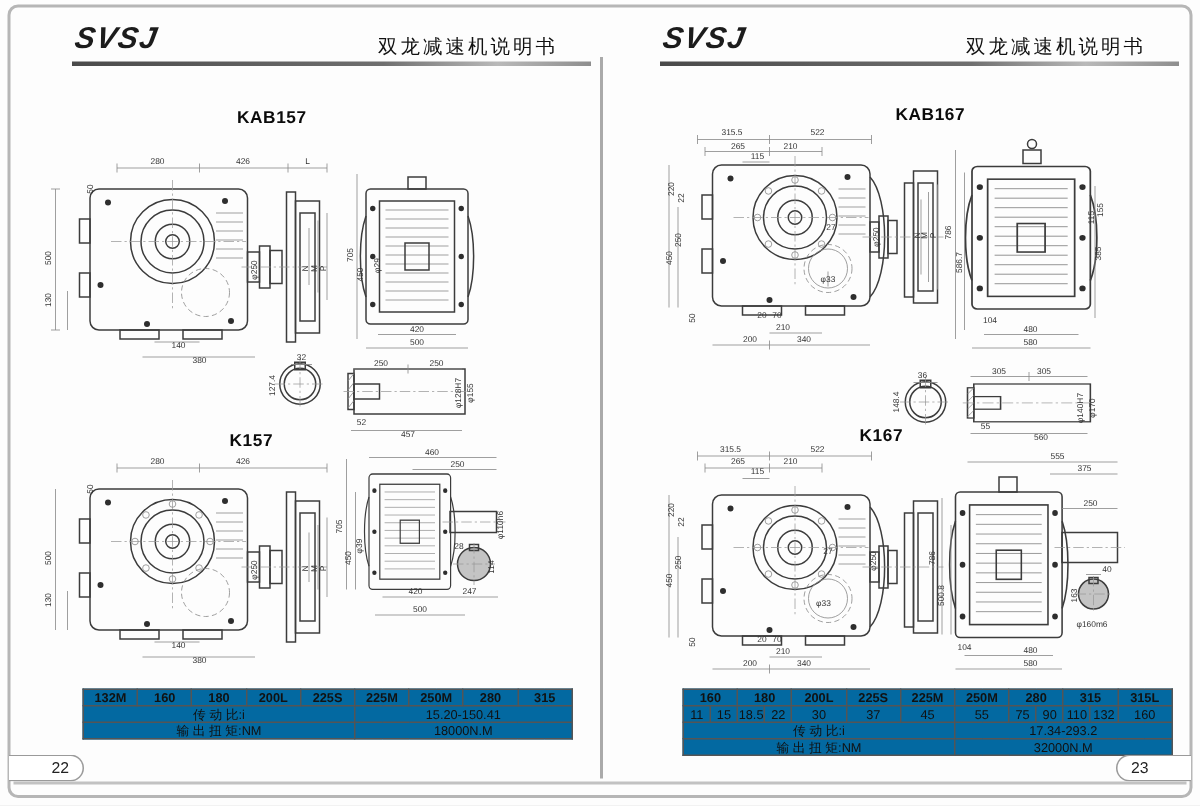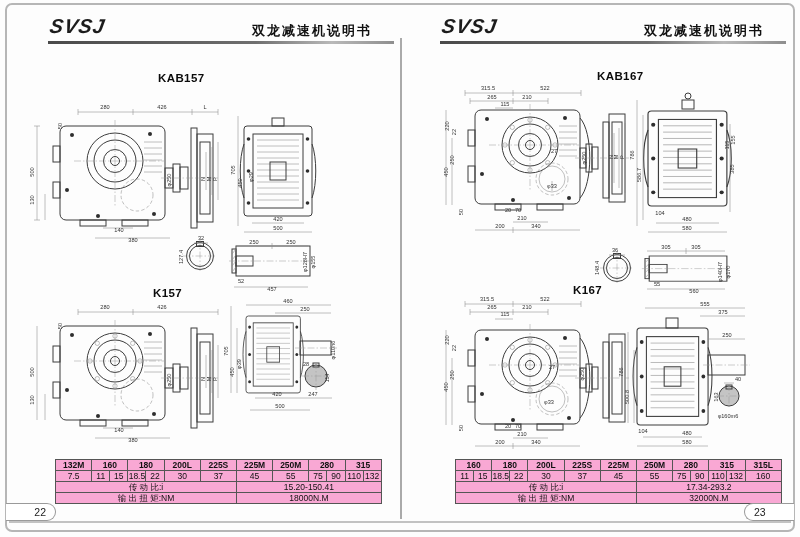--- a/index.html
+++ b/index.html
@@ -5,38 +5,38 @@
   html,body{margin:0;padding:0;background:#e9e9e9;}
   .canvas{position:relative;width:800px;height:537px;background:#fdfdfd;overflow:hidden;
           font-family:"Liberation Sans","DejaVu Sans",sans-serif;}
   .frame{position:absolute;left:5px;top:3px;right:5px;bottom:5px;border:2px solid #b6b6b6;border-radius:7px;}
   .divider{position:absolute;left:400px;top:38px;bottom:18px;width:2px;background:#aaa;}
   .baseline{position:absolute;left:9px;right:9px;top:521px;height:2px;background:#c2c2c2;}
   .page{position:absolute;top:0;height:537px;width:392px;}
   .page-l{left:8px;} .page-r{left:400px;}
   .logo{position:absolute;left:42px;top:15px;font-weight:bold;font-style:italic;
         font-size:20px;letter-spacing:1px;color:#1c1c1c;transform:skewX(-10deg);}
-  .doc-title{position:absolute;right:28px;top:22px;font-weight:bold;font-size:13px;
+  .doc-title{position:absolute;right:28px;top:22px;font-weight:normal;font-size:13px;
              letter-spacing:2px;color:#111;}
   .rule{position:absolute;left:40px;right:6px;top:41px;height:3px;
         background:linear-gradient(90deg,#4a4a4a,#6f6f6f 60%,#b9b9b9 82%,#8e8e8e);}
   .drawing{position:absolute;top:60px;width:370px;height:400px;}
   .page-l .drawing{left:17px;} .page-r .drawing{left:25px;}
   
   .ln{fill:none;stroke:#3c3c3c;stroke-width:1;}
   .tn{fill:none;stroke:#8b8b8b;stroke-width:.55;}
   .dsh{stroke-dasharray:3.5 2.2;}
   .cl{fill:none;stroke:#9a9a9a;stroke-width:.5;stroke-dasharray:7 2 1.5 2;}
   .bolt{fill:#2e2e2e;stroke:none;}
   .shade{fill:#c4c4c4;stroke:#3c3c3c;stroke-width:1;}
   .dim{font-size:5.6px;fill:#333;text-anchor:middle;}
   .figtitle{font-size:11.5px;font-weight:bold;fill:#0b0b0b;letter-spacing:.4px;}
   
   .spec-table{position:absolute;top:459px;width:326px;border-collapse:collapse;table-layout:fixed;
-              font-size:8.5px;color:#111;background:#f9a8d4;}
+              font-size:8.5px;color:#111;background:#0369a1;}
   .page-l .spec-table{left:47px;} .page-r .spec-table{left:55px;}
   .spec-table td{border:1px solid #555;text-align:center;padding:0;height:9px;line-height:10px;
                  overflow:hidden;white-space:nowrap;}
   .spec-table .mdl{font-weight:bold;}
   
   .tab{position:absolute;top:503px;height:16px;width:40px;background:#fff;border:1.5px solid #9a9a9a;
        font-size:10.5px;color:#222;display:flex;align-items:center;z-index:3;}
   .tab-l{left:6px;border-left:none;border-radius:0 10px 10px 0;justify-content:flex-end;padding-right:9px;}
   .tab-r{right:6px;border-right:none;border-radius:10px 0 0 10px;justify-content:flex-start;padding-left:9px;margin-left:40px;}
 </style>
@@ -240,35 +240,20 @@
           <tr>
         <td class="mdl" colspan="2">132M</td>
         <td class="mdl" colspan="2">160</td>
         <td class="mdl" colspan="2">180</td>
         <td class="mdl" colspan="2">200L</td>
         <td class="mdl" colspan="2">225S</td>
         <td class="mdl" colspan="2">225M</td>
         <td class="mdl" colspan="2">250M</td>
         <td class="mdl" colspan="2">280</td>
         <td class="mdl" colspan="2">315</td>
-      </tr>
-      <tr>
-        <td colspan="2">7.5</td>
-        <td>11</td>
-        <td>15</td>
-        <td>18.5</td>
-        <td>22</td>
-        <td colspan="2">30</td>
-        <td colspan="2">37</td>
-        <td colspan="2">45</td>
-        <td colspan="2">55</td>
-        <td>75</td>
-        <td>90</td>
-        <td>110</td>
-        <td>132</td>
       </tr>
       <tr>
         <td colspan="10">传 动 比:i</td>
         <td colspan="8">15.20-150.41</td>
       </tr>
       <tr>
         <td colspan="10">输 出 扭 矩:NM</td>
         <td colspan="8">18000N.M</td>
       </tr>
     </tbody>

